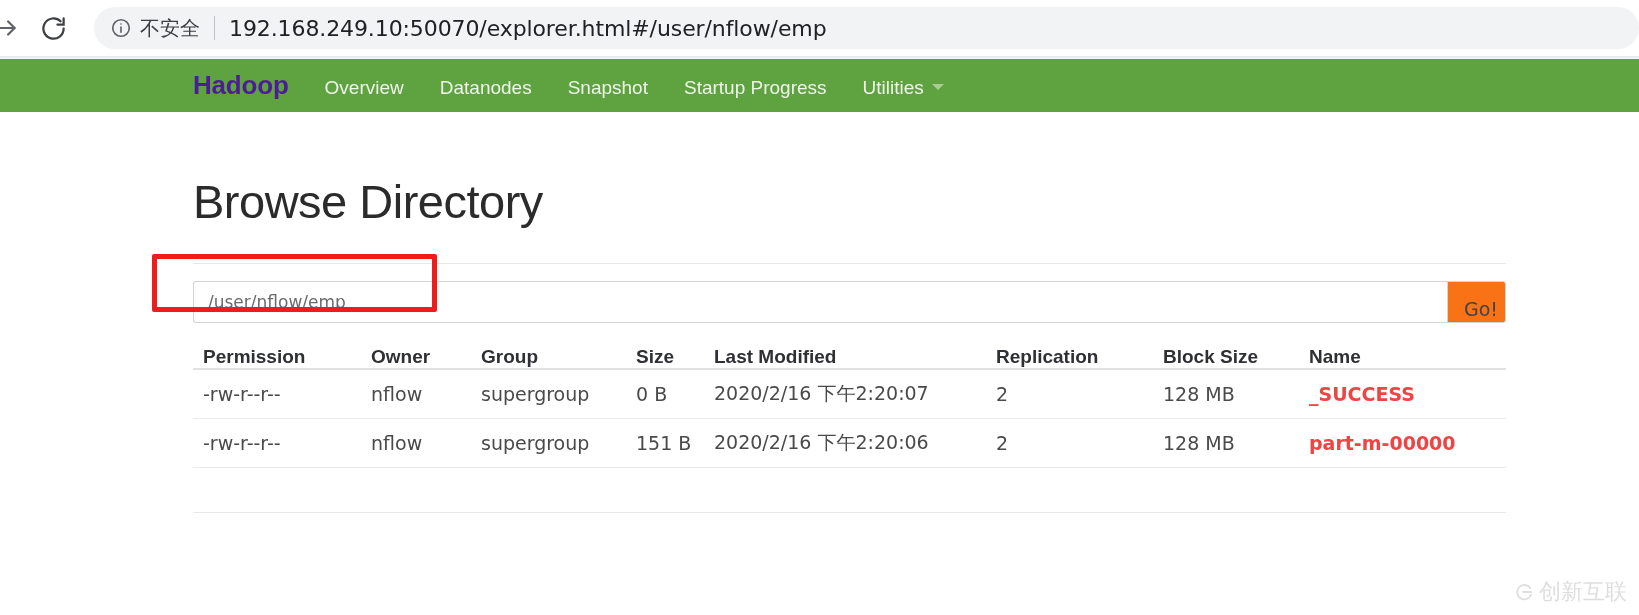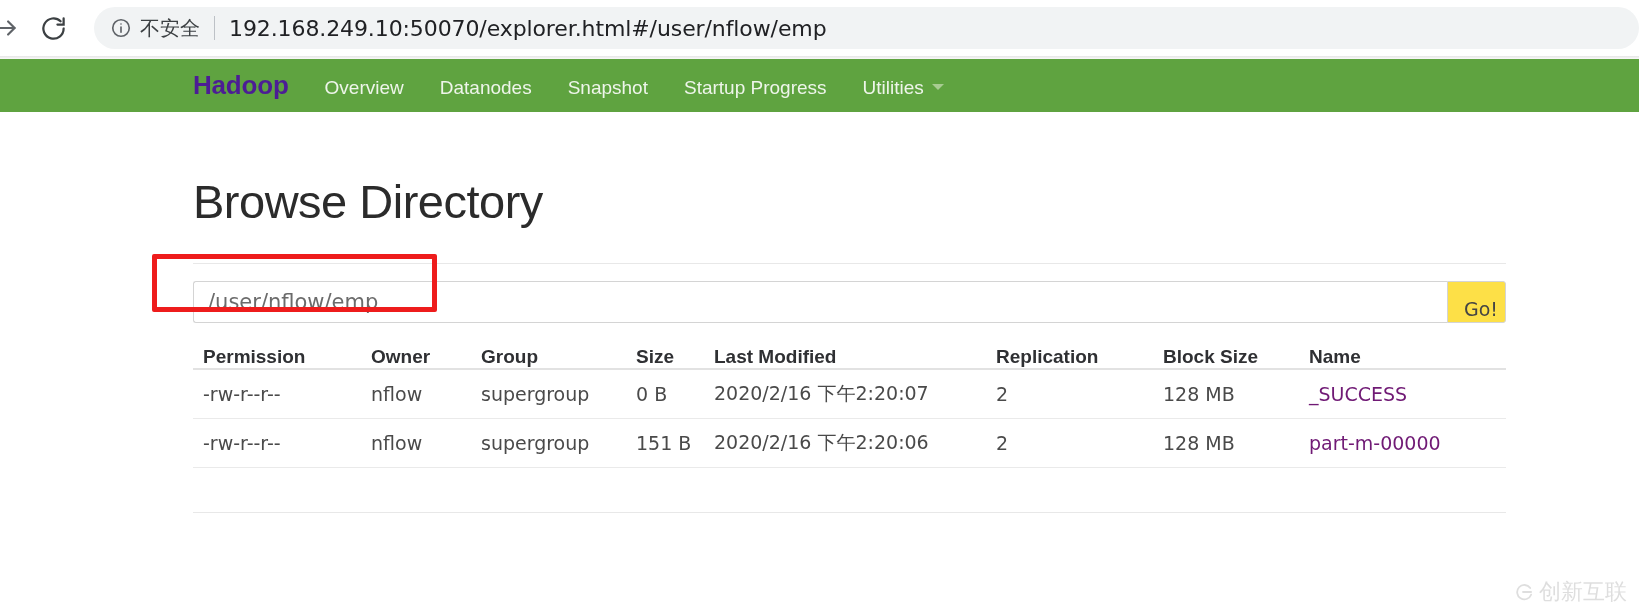--- a/index.html
+++ b/index.html
@@ -129,32 +129,32 @@
     display: flex;
     height: 42px;
   }
   .path-input {
     flex: 1;
     height: 42px;
     border: 1px solid #d4d4d4;
     border-right: none;
     border-radius: 3px 0 0 3px;
     padding: 0 14px;
-    font-size: 21px;
+    font-size: 17px;
     color: #6b6b6b;
     background: #ffffff;
     font-family: "DejaVu Sans", sans-serif;
     outline: none;
   }
   .go-btn {
     width: 59px;
     height: 42px;
     border: 1px solid #d4d4d4;
     border-radius: 0 3px 3px 0;
-    background: #fde047;
+    background: #f97316;
     font-size: 19px;
     color: #444444;
     font-family: "DejaVu Sans", sans-serif;
     cursor: pointer;
     padding: 16px;
   }
   .redbox {
     position: absolute;
     left: -41px;
     top: -27px;
@@ -191,22 +191,23 @@
   }
   .col-perm  { width: 168px; }
   .col-owner { width: 110px; }
   .col-group { width: 155px; }
   .col-size  { width: 78px; }
   .col-mod   { width: 282px; }
   .col-repl  { width: 167px; }
   .col-block { width: 146px; }
   .col-name  { width: 207px; }
   td.name-cell a {
-    color: #701a75;
+    color: #ef4444;
     text-decoration: none;
+    font-weight: bold;
   }
 
   
   .footer-rule {
     margin-top: 44px;
     border: none;
     border-top: 1px solid #e8e8e8;
     height: 0;
     width: 1313px;
   }

